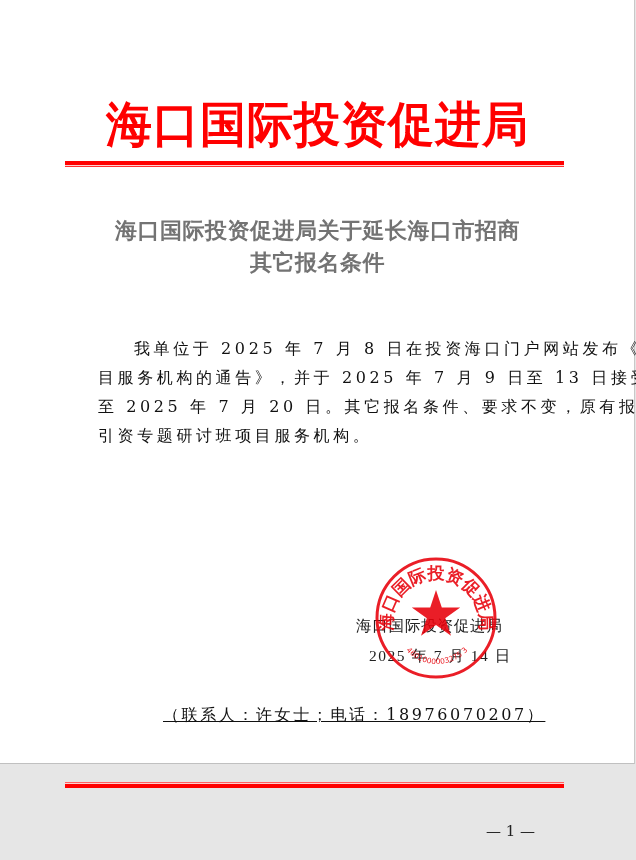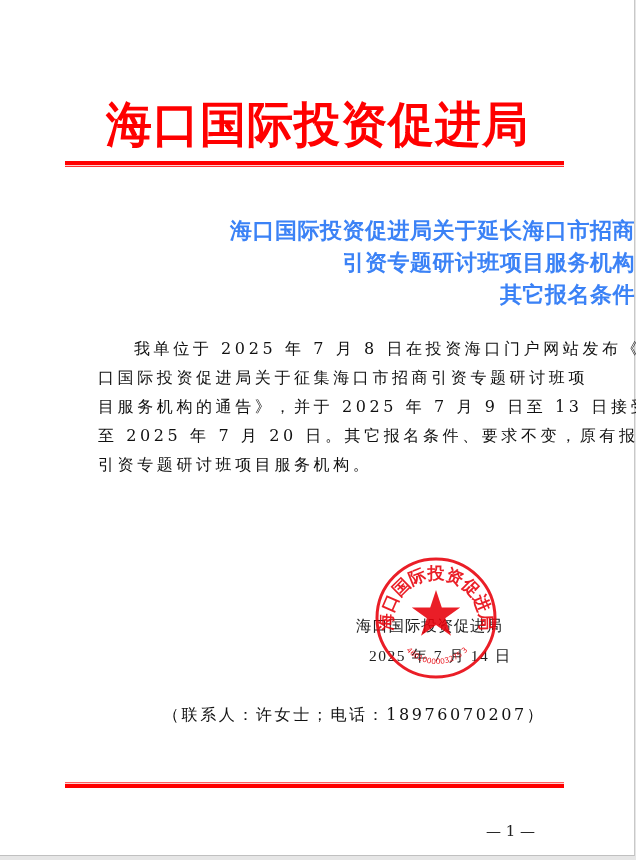--- a/index.html
+++ b/index.html
@@ -3,21 +3,21 @@
   <meta charset="utf-8">
   <style>
     html, body { margin: 0; padding: 0; }
     body {
       width: 636px; height: 860px; overflow: hidden;
       background: #e6e6e6; position: relative;
       font-family: "DejaVu Serif", "Liberation Serif", serif;
     }
     .page {
       position: absolute; left: 0; top: 0;
-      width: 635px; height: 856px;
+      width: 635px; height: 764px;
       background: #ffffff;
       border-right: 1px solid #c8c8c8;
       border-bottom: 1px solid #c0c0c0;
       box-sizing: border-box;
     }
     .masthead {
       position: absolute; left: 0; width: 635px; top: 94px;
       text-align: center;
       color: #ff0000;
       font-family: "DejaVu Serif", "Liberation Serif", serif;
@@ -26,21 +26,21 @@
       transform: scaleY(1.05);
     }
     .rule-top {
       position: absolute; left: 65px; width: 499px; top: 161px;
     }
     .rule-top .thick { height: 4px; background: #ff0000; }
     .rule-top .gap { height: 1px; background: #ffd0d0; }
     .rule-top .thin { height: 1px; background: #ff3030; }
     .title {
       position: absolute; left: 0; width: 635px; top: 214px;
-      text-align: right; color: #3b82f6;
+      text-align: center; color: #737373;
       font-size: 22px; font-weight: bold; line-height: 32px;
       letter-spacing: 0.5px;
     }
     .title div { white-space: nowrap; }
     .body {
       position: absolute; left: 98px; width: 446px; top: 334px;
       font-size: 16px; line-height: 29px; color: #111;
       letter-spacing: 3.6px;
     }
     .body .line { white-space: nowrap; height: 29px; }
@@ -54,20 +54,21 @@
     .signature .date { padding-left: 13px; letter-spacing: 1.5px; white-space: nowrap; font-family: Liberation Serif, serif; }
     .seal {
       position: absolute; left: 374px; top: 556px;
       width: 124px; height: 124px; z-index: 3;
       opacity: 0.88;
     }
     .contact {
       position: absolute; left: 163px; top: 705px;
       font-size: 16px; color: #111; letter-spacing: 2.6px;
       white-space: nowrap;
+      text-decoration: underline;
     }
     .rule-bottom {
       position: absolute; left: 65px; width: 499px; top: 782px;
     }
     .rule-bottom .thin { height: 1px; background: #ff6060; }
     .rule-bottom .gap { height: 1px; background: #ffd0d0; }
     .rule-bottom .thick { height: 4px; background: #ff0000; }
     .page-number {
       position: absolute; left: 486px; top: 822px;
       font-size: 15px; color: #222; white-space: nowrap;
@@ -81,27 +82,25 @@
   <div class="masthead">海口国际投资促进局</div>
 
   <div class="rule-top">
     <div class="thick"></div>
       <div class="gap"></div>
       <div class="thin"></div>
   </div>
 
   <div class="title">
     <div>海口国际投资促进局关于延长海口市招商</div>
-    <div>引资专题研讨班项目服务机构</div>
     <div>其它报名条件</div>
   </div>
 
   <div class="body">
     <div class="line indent">我单位于 2025 年 7 月 8 日在投资海口门户网站发布《海</div>
-    <div class="line">口国际投资促进局关于征集海口市招商引资专题研讨班项</div>
     <div class="line">目服务机构的通告》，并于 2025 年 7 月 9 日至 13 日接受投</div>
     <div class="line">至 2025 年 7 月 20 日。其它报名条件、要求不变，原有报名</div>
     <div class="line">引资专题研讨班项目服务机构。</div>
   </div>
 
   <div class="signature">
     <div class="org">海口国际投资促进局</div>
     <div class="date">2025 年 7 月 14 日</div>
   </div>
 

